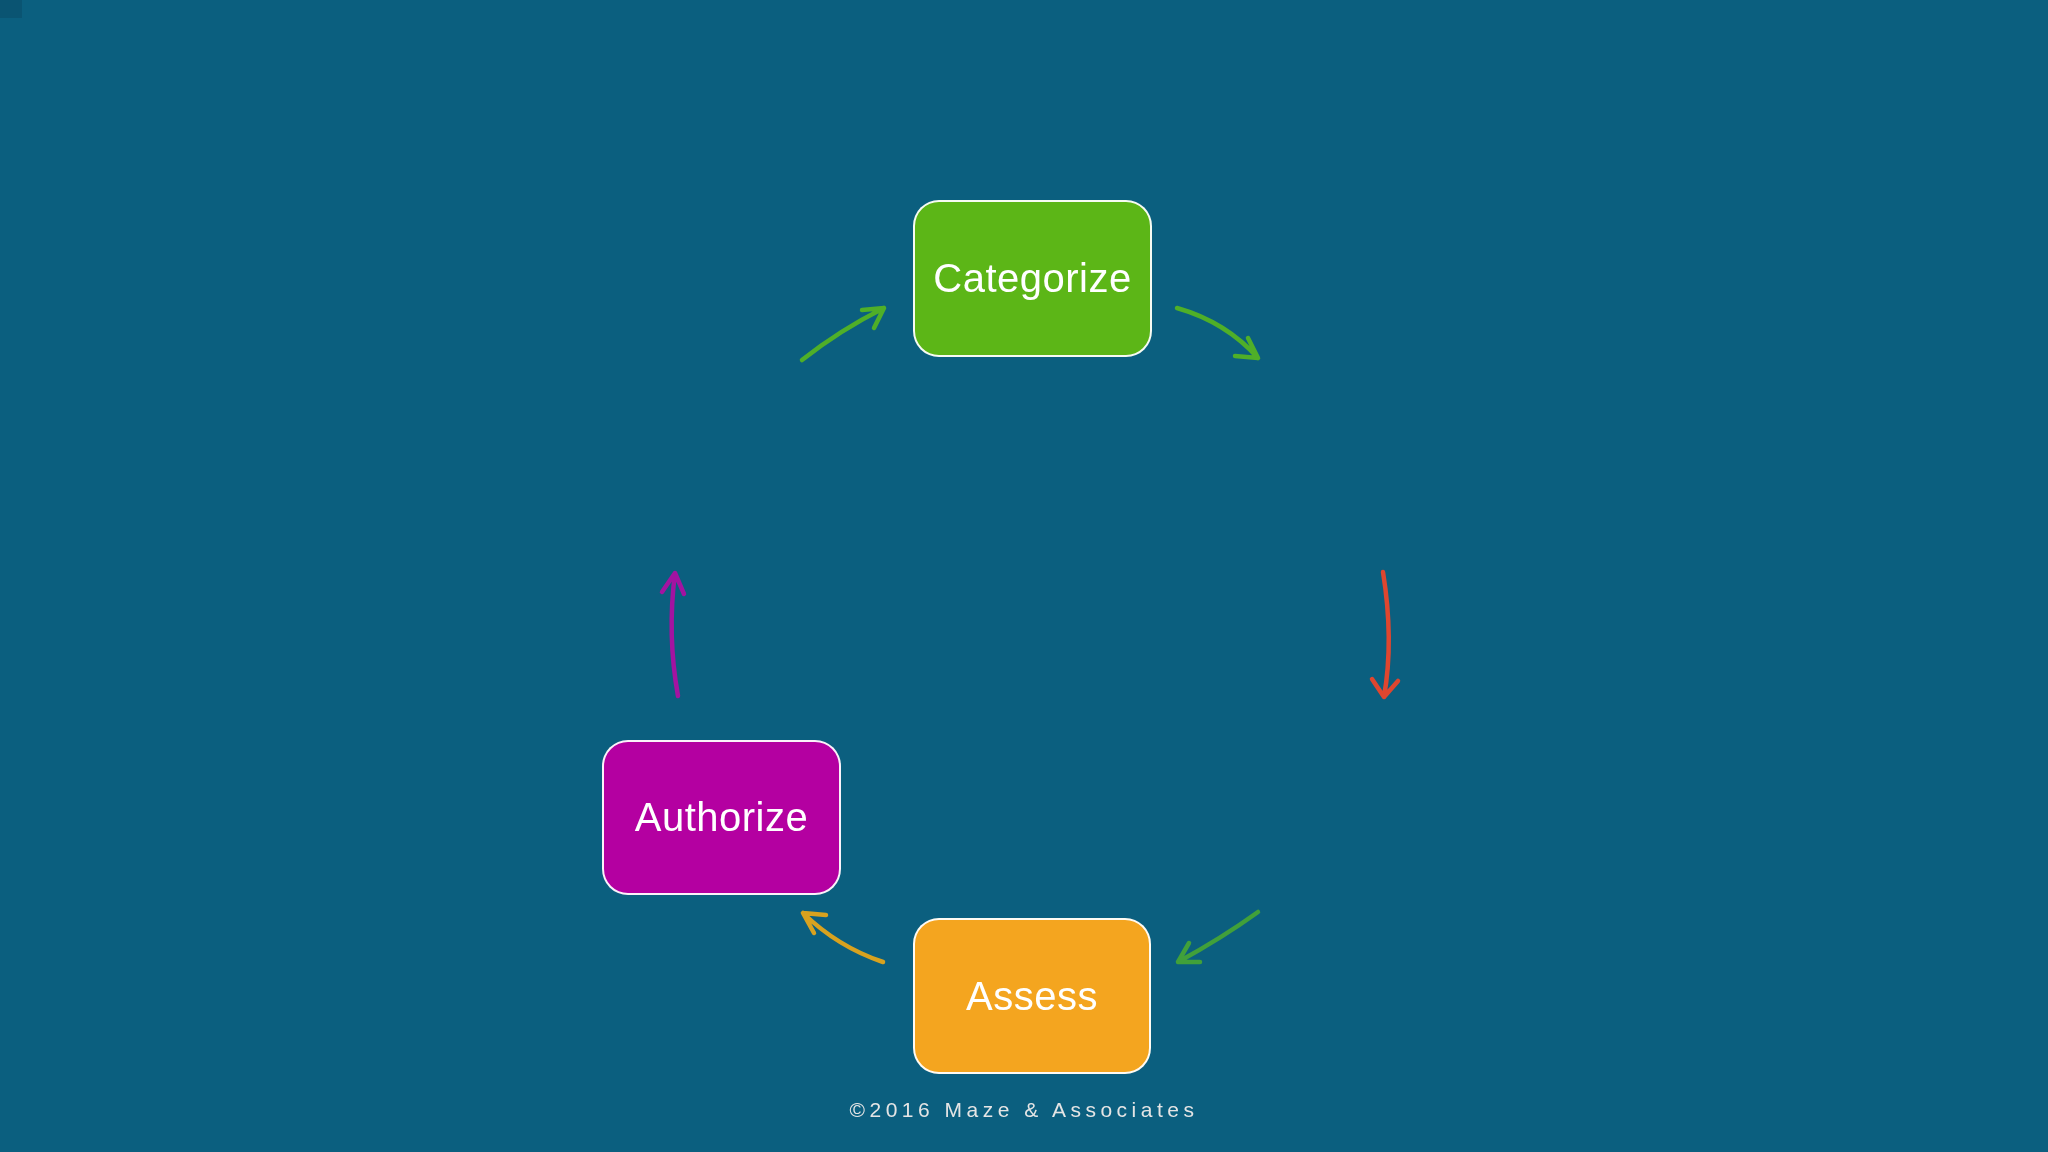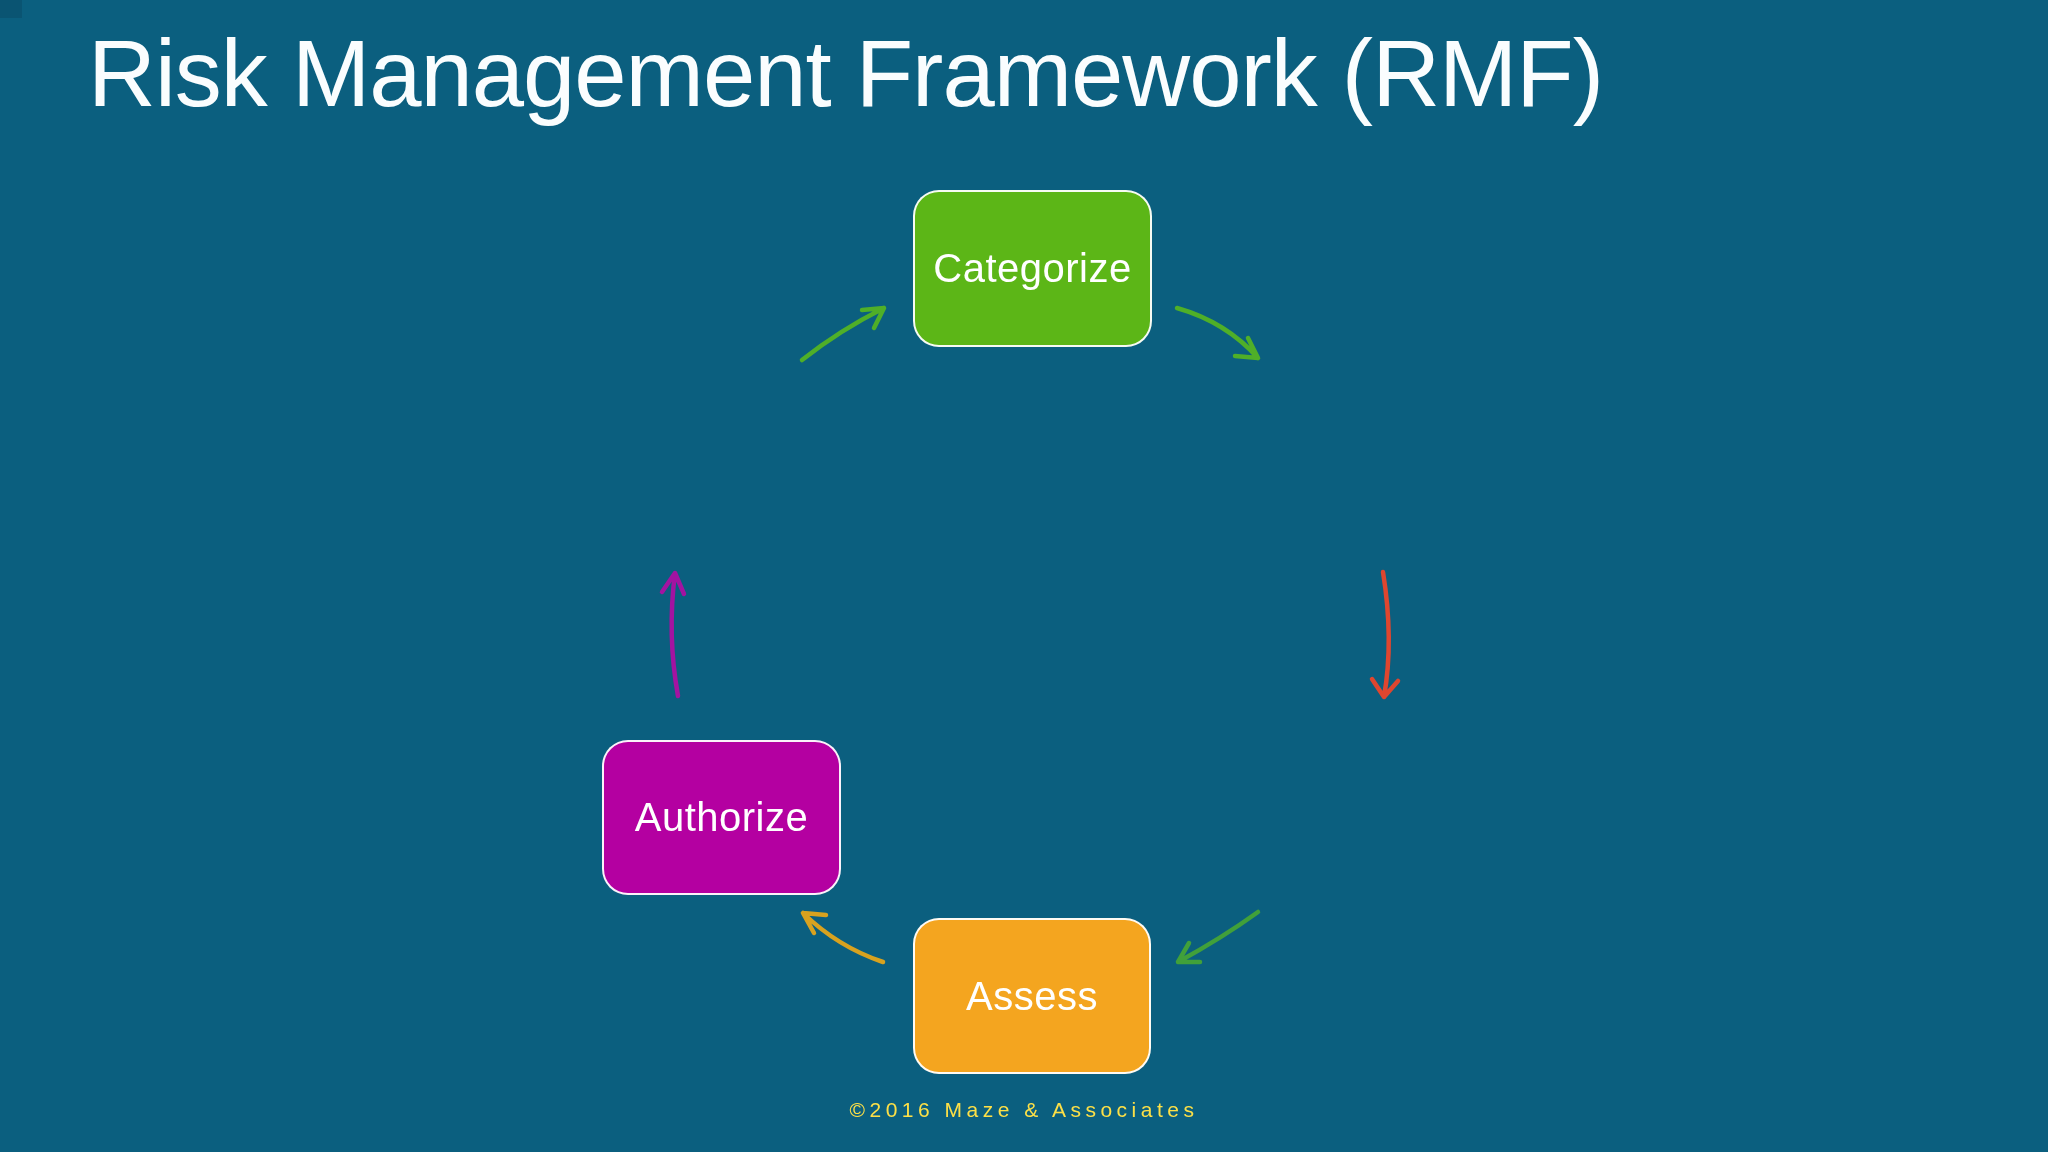--- a/index.html
+++ b/index.html
@@ -43,46 +43,45 @@
     display: flex;
     align-items: center;
     justify-content: center;
     border: 2.5px solid rgba(255,255,255,0.95);
     border-radius: 26px;
     color: #FFFFFF;
     font-size: 40px;
     font-weight: 300;
     letter-spacing: 0.5px;
   }
-  .s-categorize { left: 913px;  top: 190px; width: 235px; height: 153px; }
+  .s-categorize { left: 913px;  top: 200px; width: 235px; height: 153px; }
   .s-select     { left: 1223px; top: 380px; width: 237px; height: 153px; }
   .s-implement  { left: 1223px; top: 739px; width: 237px; height: 151px; }
   .s-assess     { left: 913px;  top: 918px; width: 234px; height: 152px; }
   .s-authorize  { left: 602px;  top: 740px; width: 235px; height: 151px; }
   .s-monitor    { left: 602px;  top: 380px; width: 233px; height: 152px; }
   .footer {
     position: absolute;
     left: 0; top: 1098px;
     width: 100%;
     margin: 0;
     text-align: center;
     font-size: 21px;
     font-weight: 400;
     letter-spacing: 4.5px;
-    color: #fde047;
+    color: #e5e5e5;
   }
 </style>
 </head>
 <body>
 
 <div class="slide">
 
   <div class="corner-patch"></div>
 
-  <h1 class="title">Risk Management Framework (RMF)</h1>
 
   <svg class="arrows" viewBox="0 0 2048 1152">
     <path d="M 802 360 Q 840 330 884 308 M 862 310 L 884 308 L 874 328" style="stroke: rgb(79, 175, 40);"></path>
     <path d="M 1177 308 Q 1226 322 1258 358 M 1248 338 L 1258 358 L 1235 356" style="stroke: rgb(79, 175, 40);"></path>
     <path d="M 1383 572 Q 1394 640 1384 697 M 1372 679 L 1384 697 L 1398 681" style="stroke: rgb(223, 70, 47);"></path>
     <path d="M 1258 912 Q 1222 938 1178 962 M 1200 962 L 1178 962 L 1189 943" style="stroke: rgb(65, 160, 58);"></path>
     <path d="M 883 962 Q 838 947 803 913 M 814 933 L 803 913 L 826 915" style="stroke: rgb(216, 162, 31);"></path>
     <path d="M 678 696 Q 667 635 675 573 M 662 592 L 675 573 L 684 594" style="stroke: rgb(163, 19, 161);"></path>
   </svg>
 

